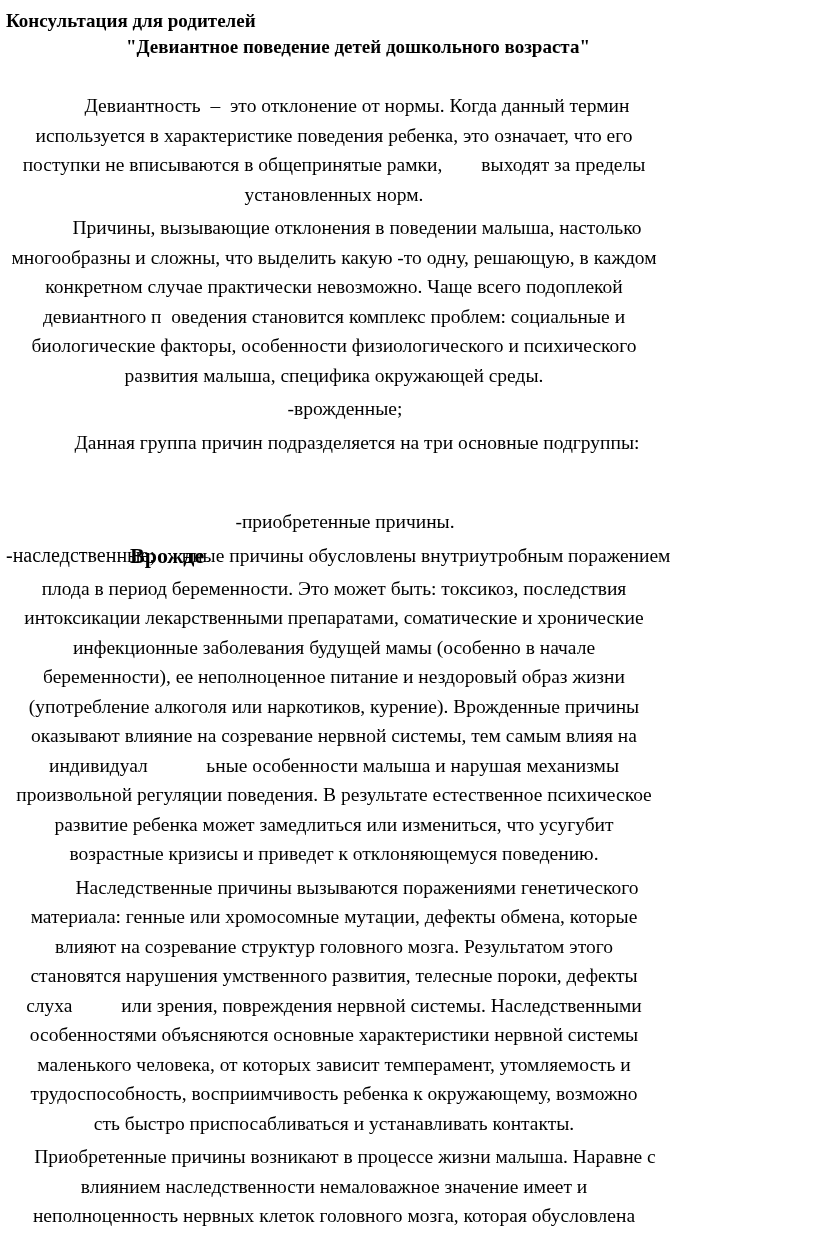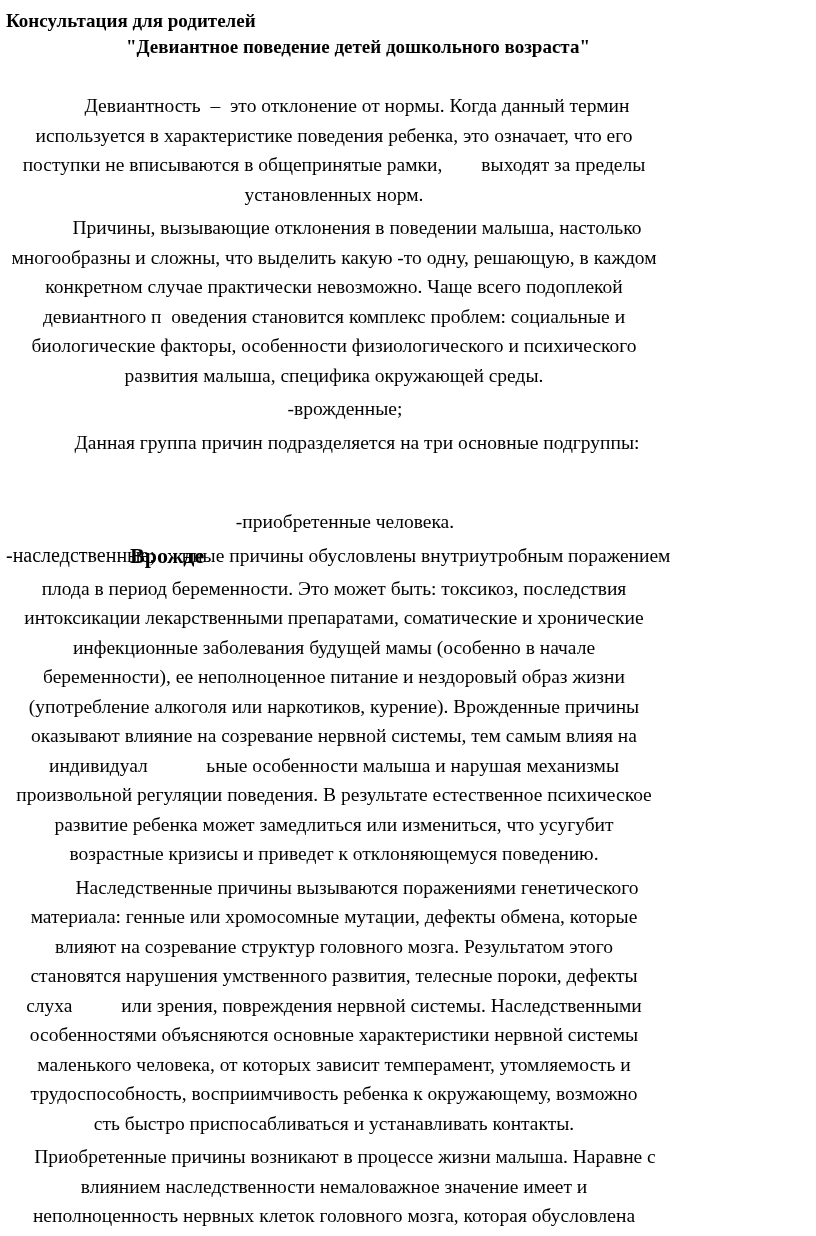--- a/index.html
+++ b/index.html
@@ -95,21 +95,21 @@
   <p class="body-par first-indent clip-right">Девиантность  –  это отклонение от нормы. Когда данный термин используется в характеристике поведения ребенка, это означает, что его поступки не вписываются в общепринятые рамки,        выходят за пределы установленных норм.</p>
 
   <p class="body-par first-indent clip-right">Причины, вызывающие отклонения в поведении малыша, настолько многообразны и сложны, что выделить какую -то одну, решающую, в каждом конкретном случае практически невозможно. Чаще всего подоплекой девиантного п  оведения становится комплекс проблем: социальные и биологические факторы, особенности физиологического и психического развития малыша, специфика окружающей среды.</p>
 
   <p class="body-par small-indent clip-right">-врожденные;</p>
 
   <p class="body-par first-indent clip-right">Данная группа причин подразделяется на три основные подгруппы:</p>
 
   <div class="gap-lg"></div>
 
-  <p class="body-par small-indent clip-right">-приобретенные человека.</p>
+  <p class="body-par small-indent clip-right">-приобретенные причины.</p>
 
   <div class="overlap-wrap">
     <span class="overlap-left">-наследственные;</span>
     <span class="overlap-rest">                  нные причины обусловлены внутриутробным поражением</span>
     <span class="overlap-bold">Врожде</span>
   </div>
 
   <p class="body-par clip-right">плода в период беременности. Это может быть: токсикоз, последствия интоксикации лекарственными препаратами, соматические и хронические инфекционные заболевания будущей мамы (особенно в начале беременности), ее неполноценное питание и нездоровый образ жизни (употребление алкоголя или наркотиков, курение). Врожденные причины оказывают влияние на созревание нервной системы, тем самым влияя на индивидуал            ьные особенности малыша и нарушая механизмы произвольной регуляции поведения. В результате естественное психическое развитие ребенка может замедлиться или измениться, что усугубит возрастные кризисы и приведет к отклоняющемуся поведению.</p>
 
   <p class="body-par first-indent clip-right">Наследственные причины вызываются поражениями генетического материала: генные или хромосомные мутации, дефекты обмена, которые влияют на созревание структур головного мозга. Результатом этого становятся нарушения умственного развития, телесные пороки, дефекты слуха          или зрения, повреждения нервной системы. Наследственными особенностями объясняются основные характеристики нервной системы маленького человека, от которых зависит темперамент, утомляемость и трудоспособность, восприимчивость ребенка к окружающему, возможно           сть быстро приспосабливаться и устанавливать контакты.</p>

